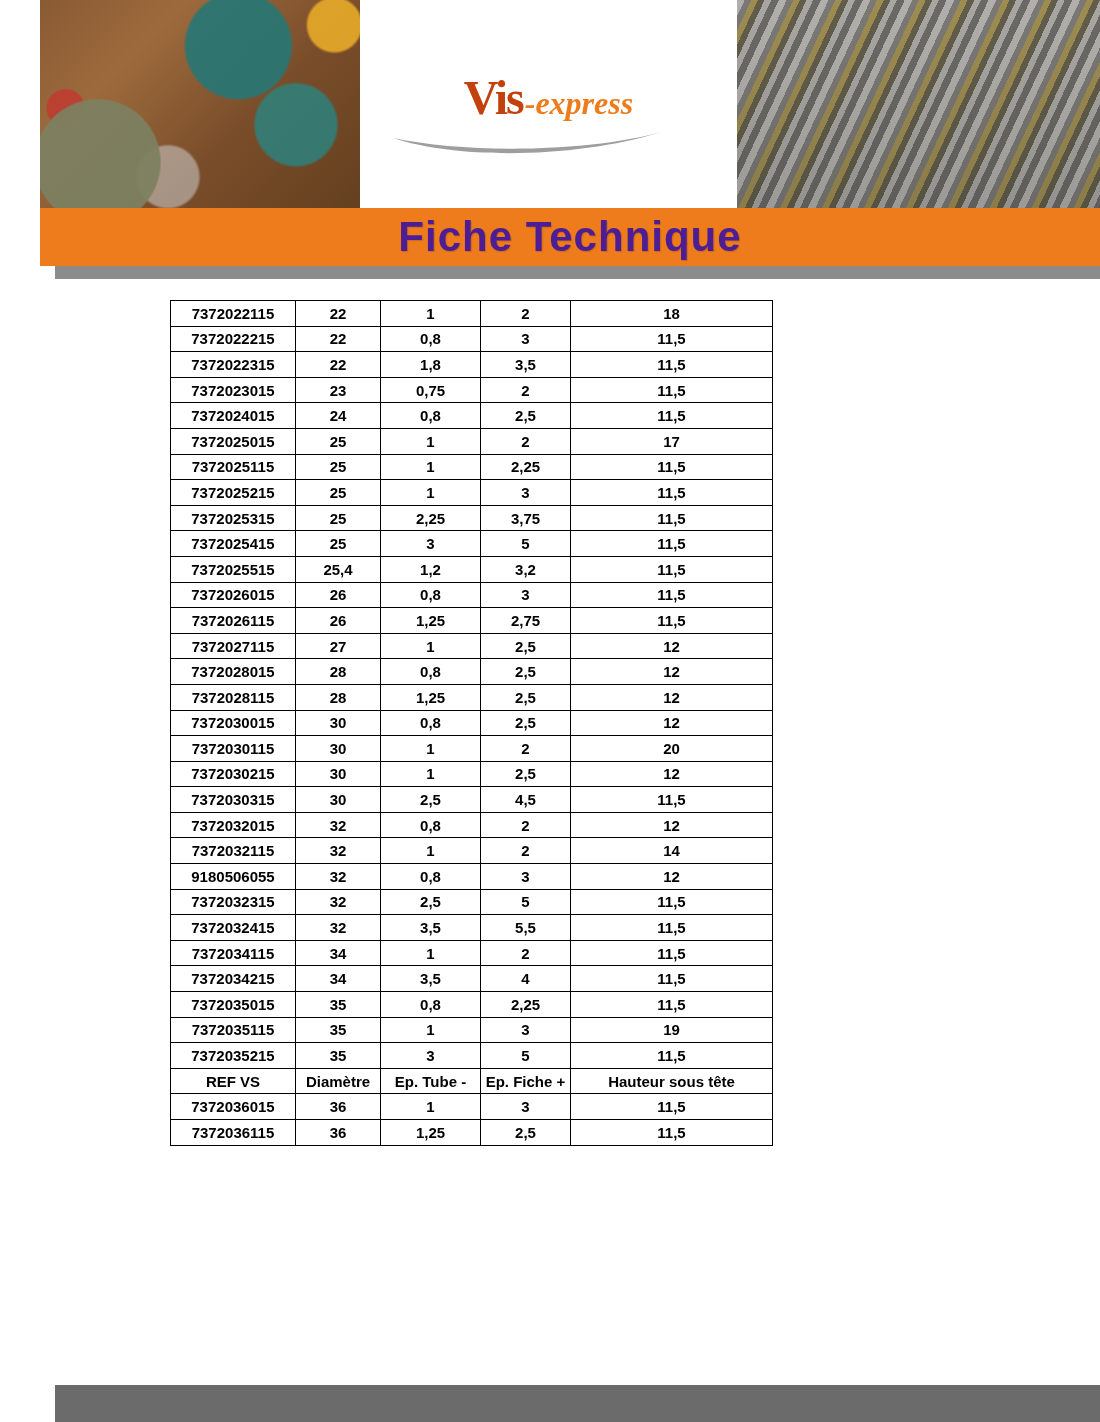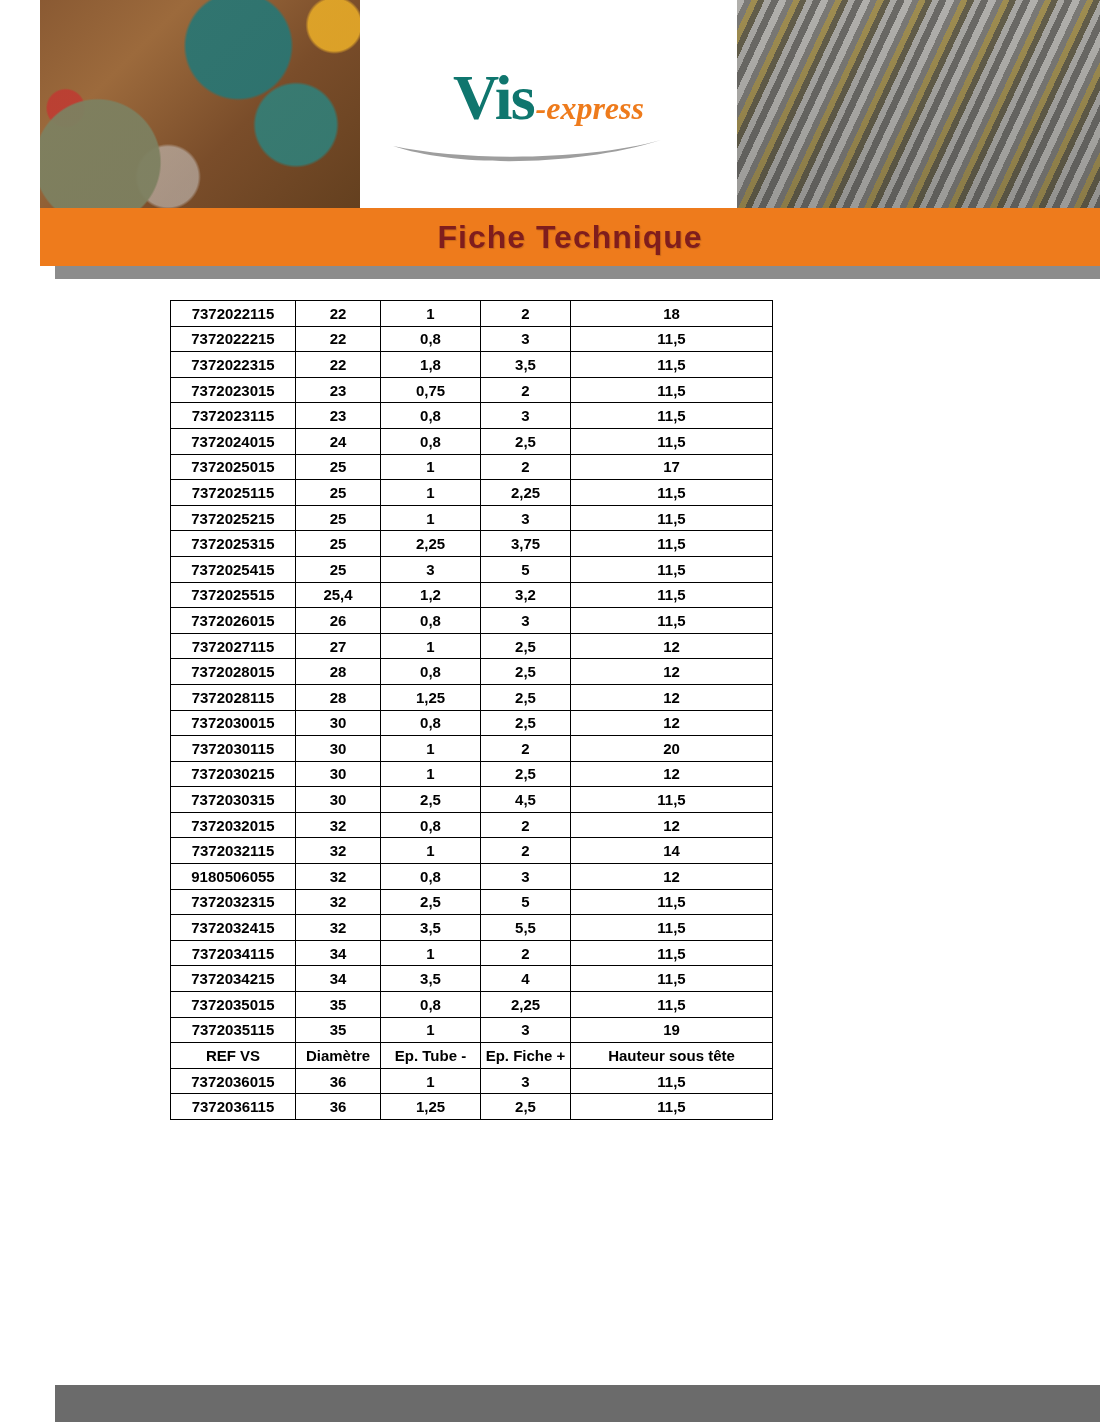--- a/index.html
+++ b/index.html
@@ -61,23 +61,23 @@
     padding-top: 28px;
   }
   .logo-line {
     display: flex;
     align-items: baseline;
     white-space: nowrap;
   }
   .logo-main {
     font-family: "Liberation Serif", serif;
     font-weight: bold;
-    font-size: 64px;
+    font-size: 48px;
     letter-spacing: -2px;
-    color: #0f766e;
+    color: #c2410c;
     line-height: 1;
   }
   .logo-suffix {
     font-family: "Liberation Serif", serif;
     font-style: italic;
     font-weight: bold;
     font-size: 32px;
     color: #ee7b1c;
     line-height: 1;
     margin-left: 2px;
@@ -90,22 +90,22 @@
     top: 208px;
     left: 40px;
     width: 1060px;
     height: 58px;
     background: #ee7b1c;
     display: flex;
     align-items: center;
     justify-content: center;
   }
   .banner-title {
-    color: #7f1d1d;
-    font-size: 32px;
+    color: #4c1d95;
+    font-size: 42px;
     font-weight: bold;
     letter-spacing: 1px;
     text-shadow: 1px 1px 1px rgba(0,0,0,0.15);
   }
   .banner-shadow {
     position: absolute;
     top: 266px;
     left: 55px;
     width: 1045px;
     height: 13px;
@@ -208,27 +208,20 @@
             <td>11,5</td>
           </tr>
           <tr>
             <td>7372023015</td>
             <td>23</td>
             <td>0,75</td>
             <td>2</td>
             <td>11,5</td>
           </tr>
           <tr>
-            <td>7372023115</td>
-            <td>23</td>
-            <td>0,8</td>
-            <td>3</td>
-            <td>11,5</td>
-          </tr>
-          <tr>
             <td>7372024015</td>
             <td>24</td>
             <td>0,8</td>
             <td>2,5</td>
             <td>11,5</td>
           </tr>
           <tr>
             <td>7372025015</td>
             <td>25</td>
             <td>1</td>
@@ -271,20 +264,27 @@
             <td>11,5</td>
           </tr>
           <tr>
             <td>7372026015</td>
             <td>26</td>
             <td>0,8</td>
             <td>3</td>
             <td>11,5</td>
           </tr>
           <tr>
+            <td>7372026115</td>
+            <td>26</td>
+            <td>1,25</td>
+            <td>2,75</td>
+            <td>11,5</td>
+          </tr>
+          <tr>
             <td>7372027115</td>
             <td>27</td>
             <td>1</td>
             <td>2,5</td>
             <td>12</td>
           </tr>
           <tr>
             <td>7372028015</td>
             <td>28</td>
             <td>0,8</td>
@@ -381,20 +381,27 @@
             <td>0,8</td>
             <td>2,25</td>
             <td>11,5</td>
           </tr>
           <tr>
             <td>7372035115</td>
             <td>35</td>
             <td>1</td>
             <td>3</td>
             <td>19</td>
+          </tr>
+          <tr>
+            <td>7372035215</td>
+            <td>35</td>
+            <td>3</td>
+            <td>5</td>
+            <td>11,5</td>
           </tr>
           <tr>
             <td>REF VS</td>
             <td>Diamètre</td>
             <td>Ep. Tube -</td>
             <td>Ep. Fiche +</td>
             <td>Hauteur sous tête</td>
           </tr>
           <tr>
             <td>7372036015</td>

